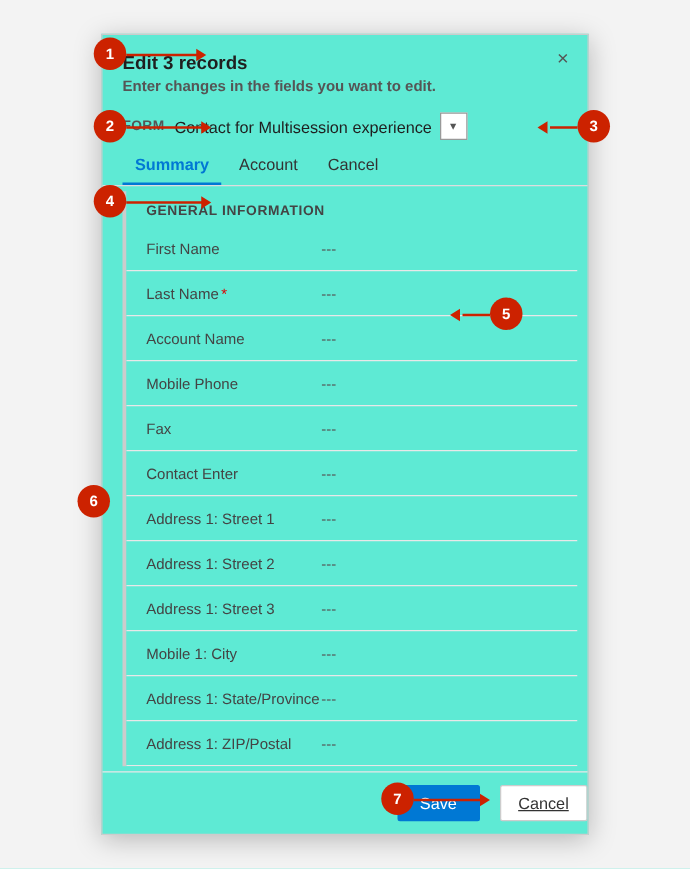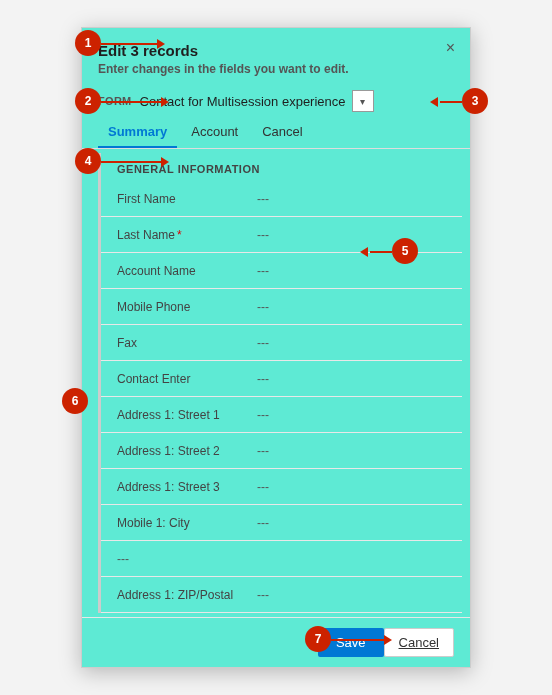--- a/index.html
+++ b/index.html
@@ -163,24 +163,24 @@
       color: #555;
       flex: 1;
     }
 
     .required-star {
       color: #d00;
       margin-left: 2px;
     }
 
     .dialog-footer {
-      padding: 10px 16px;
+      padding: 10px 0;
       display: flex;
       justify-content: flex-end;
-      gap: 0;
+      gap: 16px;
       border-top: 1px solid #e8e8e8;
     }
 
     .btn-save {
       background: #0078d4;
       color: #fff;
       border: none;
       padding: 6px 18px;
       font-size: 13px;
       cursor: pointer;
@@ -322,20 +322,21 @@
       </div>
       <div class="field-row">
         <span class="field-label">Address 1: Street 3</span>
         <span class="field-value">---</span>
       </div>
       <div class="field-row">
         <span class="field-label">Mobile 1: City</span>
         <span class="field-value">---</span>
       </div>
       <div class="field-row">
+        <span class="field-label">Address 1: State/Province</span>
         <span class="field-value">---</span>
       </div>
       <div class="field-row">
         <span class="field-label">Address 1: ZIP/Postal</span>
         <span class="field-value">---</span>
       </div>
     </div>
 
     <div class="dialog-footer">
       <button class="btn-save">Save</button>

